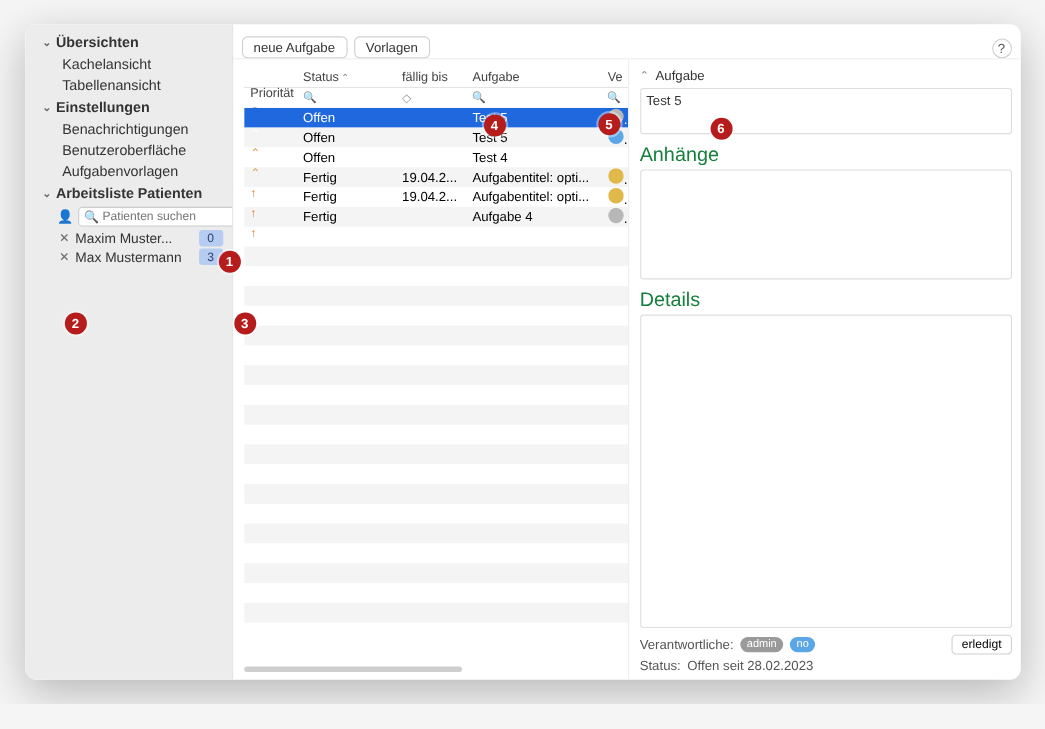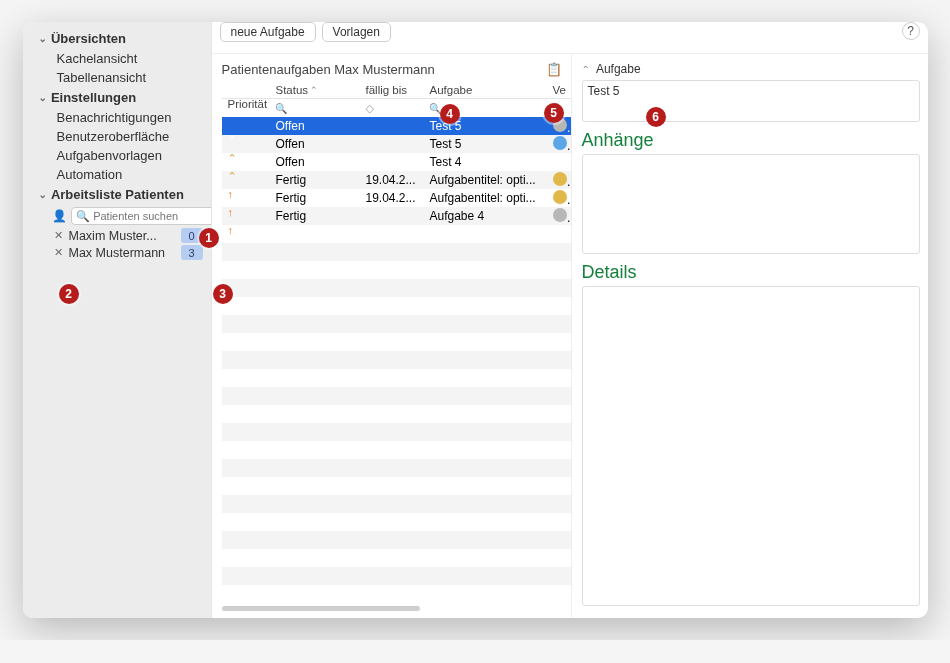--- a/index.html
+++ b/index.html
@@ -25,21 +25,21 @@
 .sb-search-icon { width: 22px; text-align: center; color: #6b6b6b; font-size: 12px; }
 .sb-search-wrap { flex: 1; display: flex; align-items: center; border: 1px solid #ccc; background: #fff; border-radius: 4px; height: 18px; padding: 0 4px; gap: 3px; }
 .sb-search-wrap .mag { color: #8a8a8a; font-size: 11px; }
 .sb-search-input { flex: 1; border: none; outline: none; font-size: 11px; color: #333; background: transparent; }
 .sb-row { display: flex; align-items: center; margin: 0; padding: 1px 8px 1px 30px; gap: 4px; }
 .sb-x { color: #6b6b6b; font-size: 11px; width: 12px; text-align: center; }
 .sb-name { flex: 1; font-size: 12.5px; white-space: nowrap; overflow: hidden; text-overflow: ellipsis; }
 .sb-badge { min-width: 22px; height: 15px; border-radius: 3px; background: #b6ccf0; color: #2c3e70; font-size: 11px; display: flex; align-items: center; justify-content: center; padding: 0 4px; }
 
 .main { flex: 1; display: flex; flex-direction: column; border-left: 1px solid #e3e3e3; min-width: 0; }
-.toolbar { height: 32px; display: flex; align-items: flex-start; padding: 0 8px; gap: 6px; border-bottom: 1px solid #eee; }
+.toolbar { height: 32px; display: flex; align-items: flex-end; padding: 0 8px; gap: 6px; border-bottom: 1px solid #eee; }
 .btn { height: 20px; padding: 0 10px; border: 1px solid #cfcfcf; border-radius: 5px; background: #fff; font-size: 12px; color: #333; cursor: pointer; }
 .toolbar .spacer { flex: 1; }
 .help { width: 18px; height: 18px; border: 1px solid #cfcfcf; border-radius: 50%; display: flex; align-items: center; justify-content: center; font-size: 12px; color: #555; cursor: pointer; }
 
 .panes { flex: 1; display: flex; min-height: 0; }
 .center { width: 360px; display: flex; flex-direction: column; border-right: 1px solid #eee; padding: 8px 0 6px 10px; min-height: 0; }
 .center-head { display: flex; align-items: center; padding-right: 8px; margin-bottom: 4px; gap: 4px; }
 .center-title { flex: 1; font-size: 13px; color: #444; }
 .clip { width: 16px; text-align: center; color: #666; font-size: 13px; }
 
@@ -104,21 +104,20 @@
       <div class="sb-item">Kachelansicht</div>
       <div class="sb-item">Tabellenansicht</div>
 
       <div class="sb-sec">
         <span class="chev">⌄</span>
         <span>Einstellungen</span>
       </div>
       <div class="sb-item">Benachrichtigungen</div>
       <div class="sb-item">Benutzeroberfläche</div>
       <div class="sb-item">Aufgabenvorlagen</div>
-      <div class="sb-item">Automation</div>
 
       <div class="sb-sec">
         <span class="chev">⌄</span>
         <span>Arbeitsliste Patienten</span>
       </div>
       <div class="sb-search">
         <span class="sb-search-icon">👤</span>
         <div class="sb-search-wrap">
           <span class="mag">🔍</span>
           <input class="sb-search-input" placeholder="Patienten suchen" style="">
@@ -140,24 +139,20 @@
       <div class="toolbar">
         <button class="btn">neue Aufgabe</button>
         <button class="btn">Vorlagen</button>
         <div class="spacer"></div>
         <div class="help">?</div>
       </div>
 
       <div class="panes">
 
         <div class="center">
-          <div class="center-head">
-            <div class="center-title">Patientenaufgaben Max Mustermann</div>
-            <div class="clip">📋</div>
-          </div>
 
           <div class="table">
             <div class="thead">
               <div class="th col-p">Priorität</div>
               <div class="th col-s">
                   <span>Status</span>
                   <span class="sort">⌃</span>
                 </div>
               <div class="th col-d">fällig bis</div>
               <div class="th col-t">Aufgabe</div>
@@ -255,20 +250,32 @@
             <span class="chev">⌃</span>
             <span>Aufgabe</span>
           </div>
           <div class="rtitle-box">
             <span>Test 5</span>
           </div>
           <div class="rlabel">Anhänge</div>
           <div class="rbox att"></div>
           <div class="rlabel">Details</div>
           <div class="rbox det"></div>
+          <div class="rfoot">
+            <div class="rfoot-row">
+              <span>Verantwortliche:</span>
+              <span class="pill admin">admin</span>
+              <span class="pill no">no</span>
+              <button class="done-btn">erledigt</button>
+            </div>
+            <div class="rfoot-row">
+              <span>Status:</span>
+              <span>Offen seit 28.02.2023</span>
+            </div>
+          </div>
         </div>
       </div>
     </div>
   </div>
 
   <div class="anno" style="left:176px; top:206px;">1</div>
   <div class="anno" style="left:36px;  top:262px;">2</div>
   <div class="anno" style="left:190px; top:262px;">3</div>
   <div class="anno" style="left:417px; top:82px;">4</div>
   <div class="anno" style="left:521px; top:81px;">5</div>

